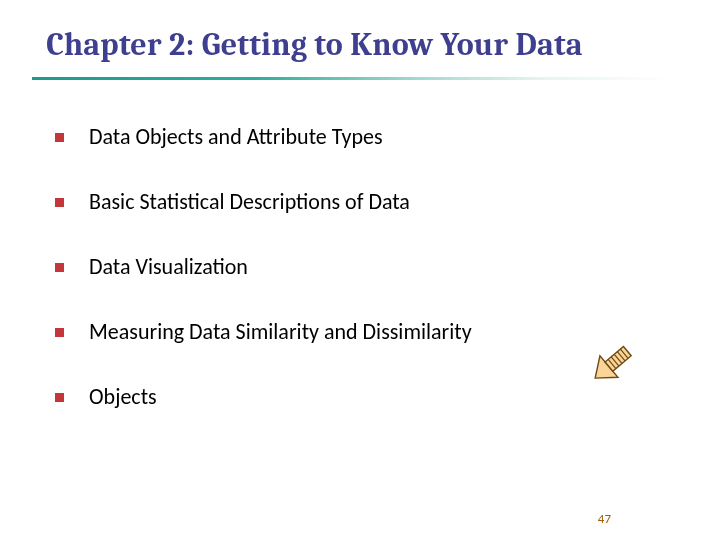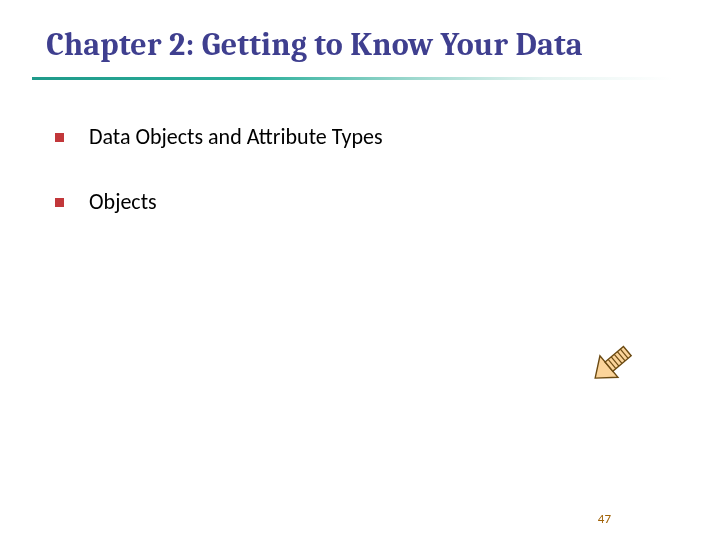--- a/index.html
+++ b/index.html
@@ -84,20 +84,23 @@
 
 <div class="slide">
 
   <div class="title">Chapter 2: Getting to Know Your Data</div>
 
   <div class="rule"></div>
 
   <div class="content">
     <ul class="bullets">
       <li>Data Objects and Attribute Types</li>
+      <li>Basic Statistical Descriptions of Data</li>
+      <li>Data Visualization</li>
+      <li>Measuring Data Similarity and Dissimilarity</li>
       <li>Objects</li>
     </ul>
   </div>
 
   <div class="arrow-wrap">
     <svg viewBox="0 0 56 48" width="56" height="48">
       <g transform="rotate(-40 28 24)">
 
         <polygon points="6,24 24,10 24,38" fill="#fbd49a" stroke="#6b4a12" stroke-width="1.4"></polygon>
 

